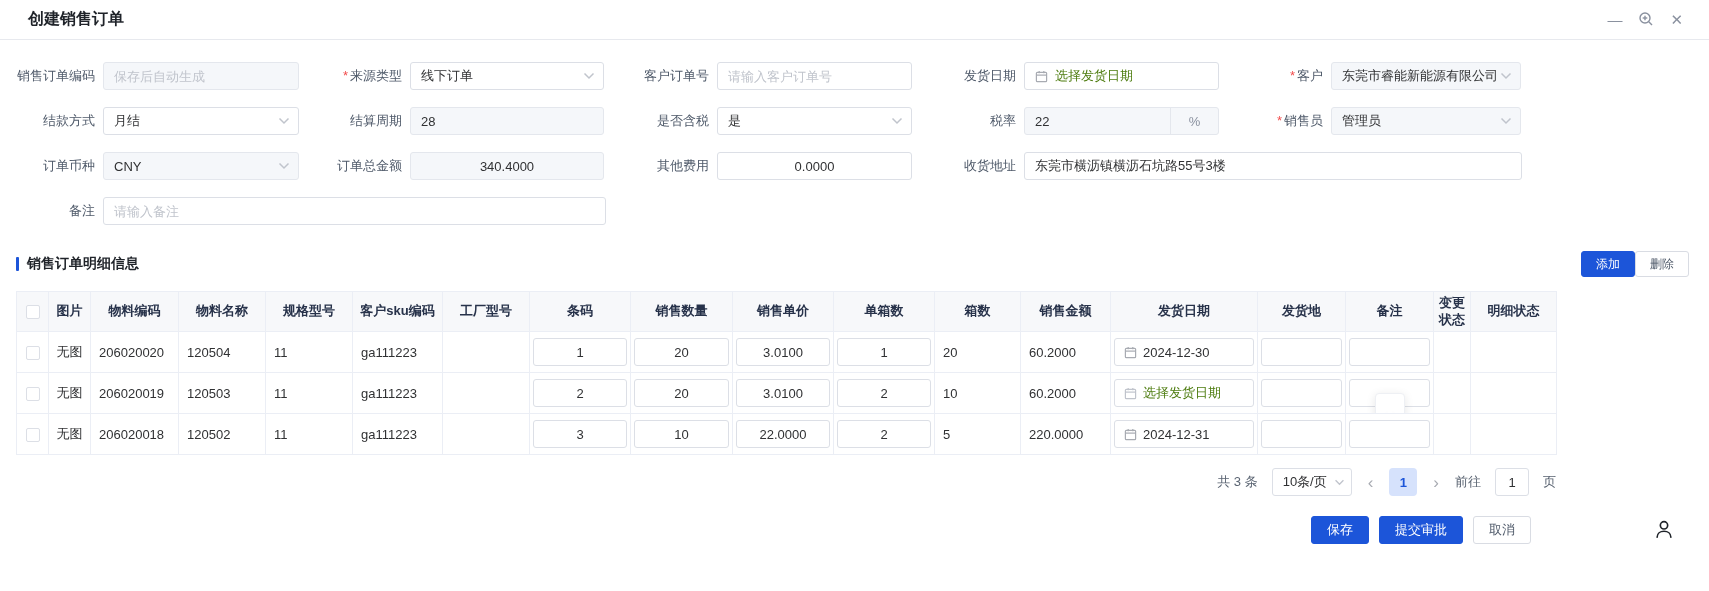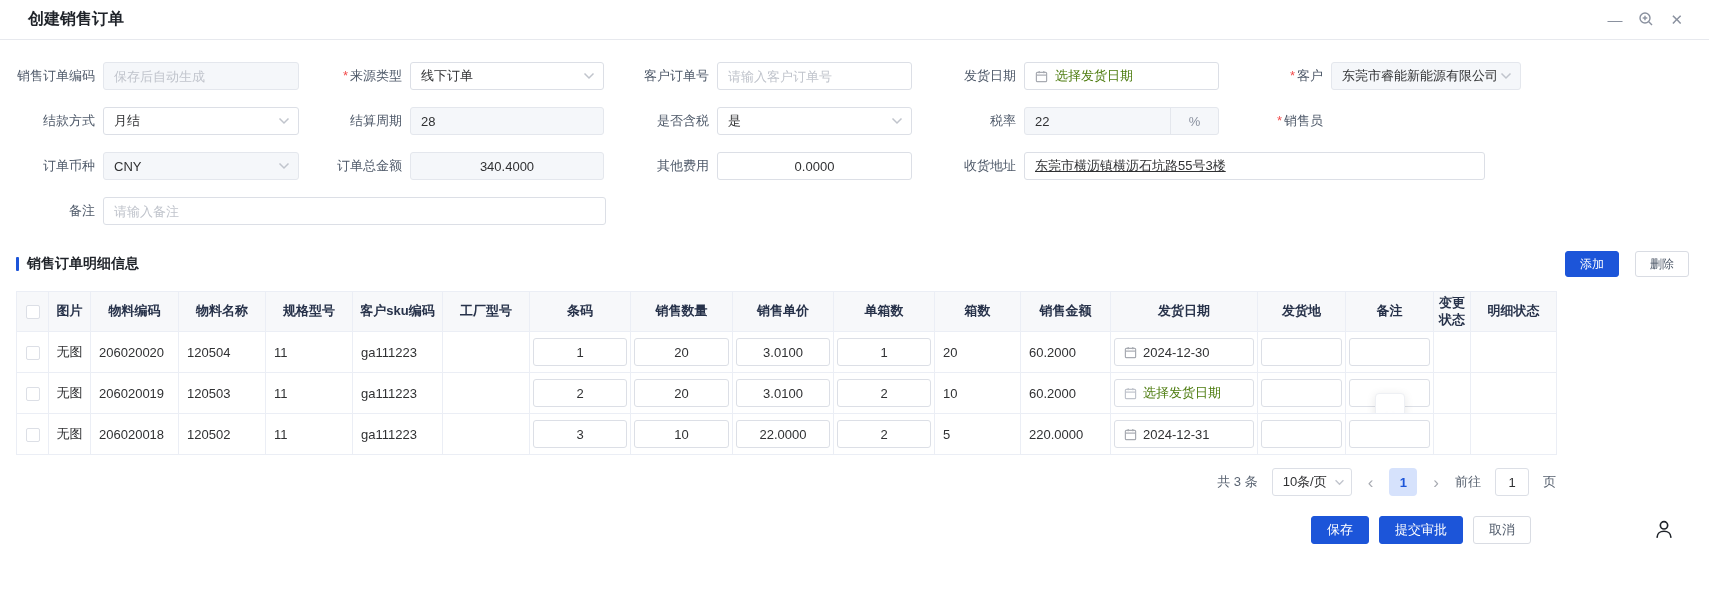--- a/index.html
+++ b/index.html
@@ -24,31 +24,31 @@
   .ctrl { height:28px; width:196px; border:1px solid #dcdfe6; border-radius:3px;
           background:#fff; font-size:13px; color:#303133; }
   input.ctrl { padding:0 10px; outline:none; font-family:inherit; }
   input.ctrl::placeholder { color:#c0c4cc; }
   .ctrl.center { text-align:center; }
   .dis { background:#f5f7fa; border-color:#e4e7ed; }
   .sel { display:flex; align-items:center; padding:0 8px 0 10px; cursor:pointer; }
   .sel .sval { flex:1; white-space:nowrap; overflow:hidden; }
   .dateb { display:flex; align-items:center; gap:7px; padding:0 10px; }
   .ph { color:#4d7c0f; }
-  .w190 { width:190px; } .w498 { width:461px;text-decoration:underline; } .w503 { width:503px; }
+  .w190 { width:190px; } .w498 { width:498px; } .w503 { width:503px; }
   .igroup { display:flex; align-items:stretch; padding:0; overflow:hidden; }
   .igroup .ival { flex:1; display:flex; align-items:center; padding:0 10px; }
   .igroup .isuf { width:48px; display:flex; align-items:center; justify-content:center;
                   border-left:1px solid #e4e7ed; color:#8a919f; }
 
   
   .sec-head { margin-top:26px; display:flex; align-items:center; padding:0 20px 0 16px; }
   .sec-title { display:flex; align-items:center; font-size:14px; font-weight:700; color:#1f2329; }
   .sec-bar { width:3px; height:14px; background:#1c55d9; border-radius:1px; margin-right:8px; }
-  .sec-actions { margin-left:auto; display:flex; gap:16px; }
+  .sec-actions { margin-left:auto; display:flex; }
   .btn { height:26px; padding:0 14px; border-radius:3px; font-size:12px; cursor:pointer;
          font-family:inherit; border:1px solid transparent; }
   .btn-primary { background:#1c55d9; color:#fff; border-color:#1c55d9; }
   .btn-plain { background:#fff; color:#4e5969; border-color:#d9dce3; }
 
   
   .twrap { margin:14px 16px 0 16px; }
   table { border-collapse:collapse; table-layout:fixed; width:1540px; }
   th,td { border:1px solid #ebeef5; overflow:hidden; }
   th { background:#f7f8fa; height:40px; font-size:13px; font-weight:700; color:#27324a;
@@ -176,20 +176,26 @@
     </div>
     <div class="fg">
       <span class="lbl">税率</span>
       <div class="ctrl dis igroup" style="width:195px">
         <span class="ival">22</span>
         <span class="isuf">%</span>
       </div>
     </div>
     <div class="fg">
       <span class="lbl"><i class="star">*</i><span>销售员</span></span>
+      <div class="ctrl sel dis w190">
+        <span class="sval">管理员</span>
+        <svg width="12" height="8" viewBox="0 0 12 8" fill="none" stroke="#c0c4cc" stroke-width="1.5">
+            <path d="M1.5 1.5 L6 6 L10.5 1.5"></path>
+          </svg>
+      </div>
     </div>
   </div>
 
   <div class="frow">
     <div class="fg">
       <span class="lbl">订单币种</span>
       <div class="ctrl sel dis">
         <span class="sval">CNY</span>
         <svg width="12" height="8" viewBox="0 0 12 8" fill="none" stroke="#c0c4cc" stroke-width="1.5">
             <path d="M1.5 1.5 L6 6 L10.5 1.5"></path>

